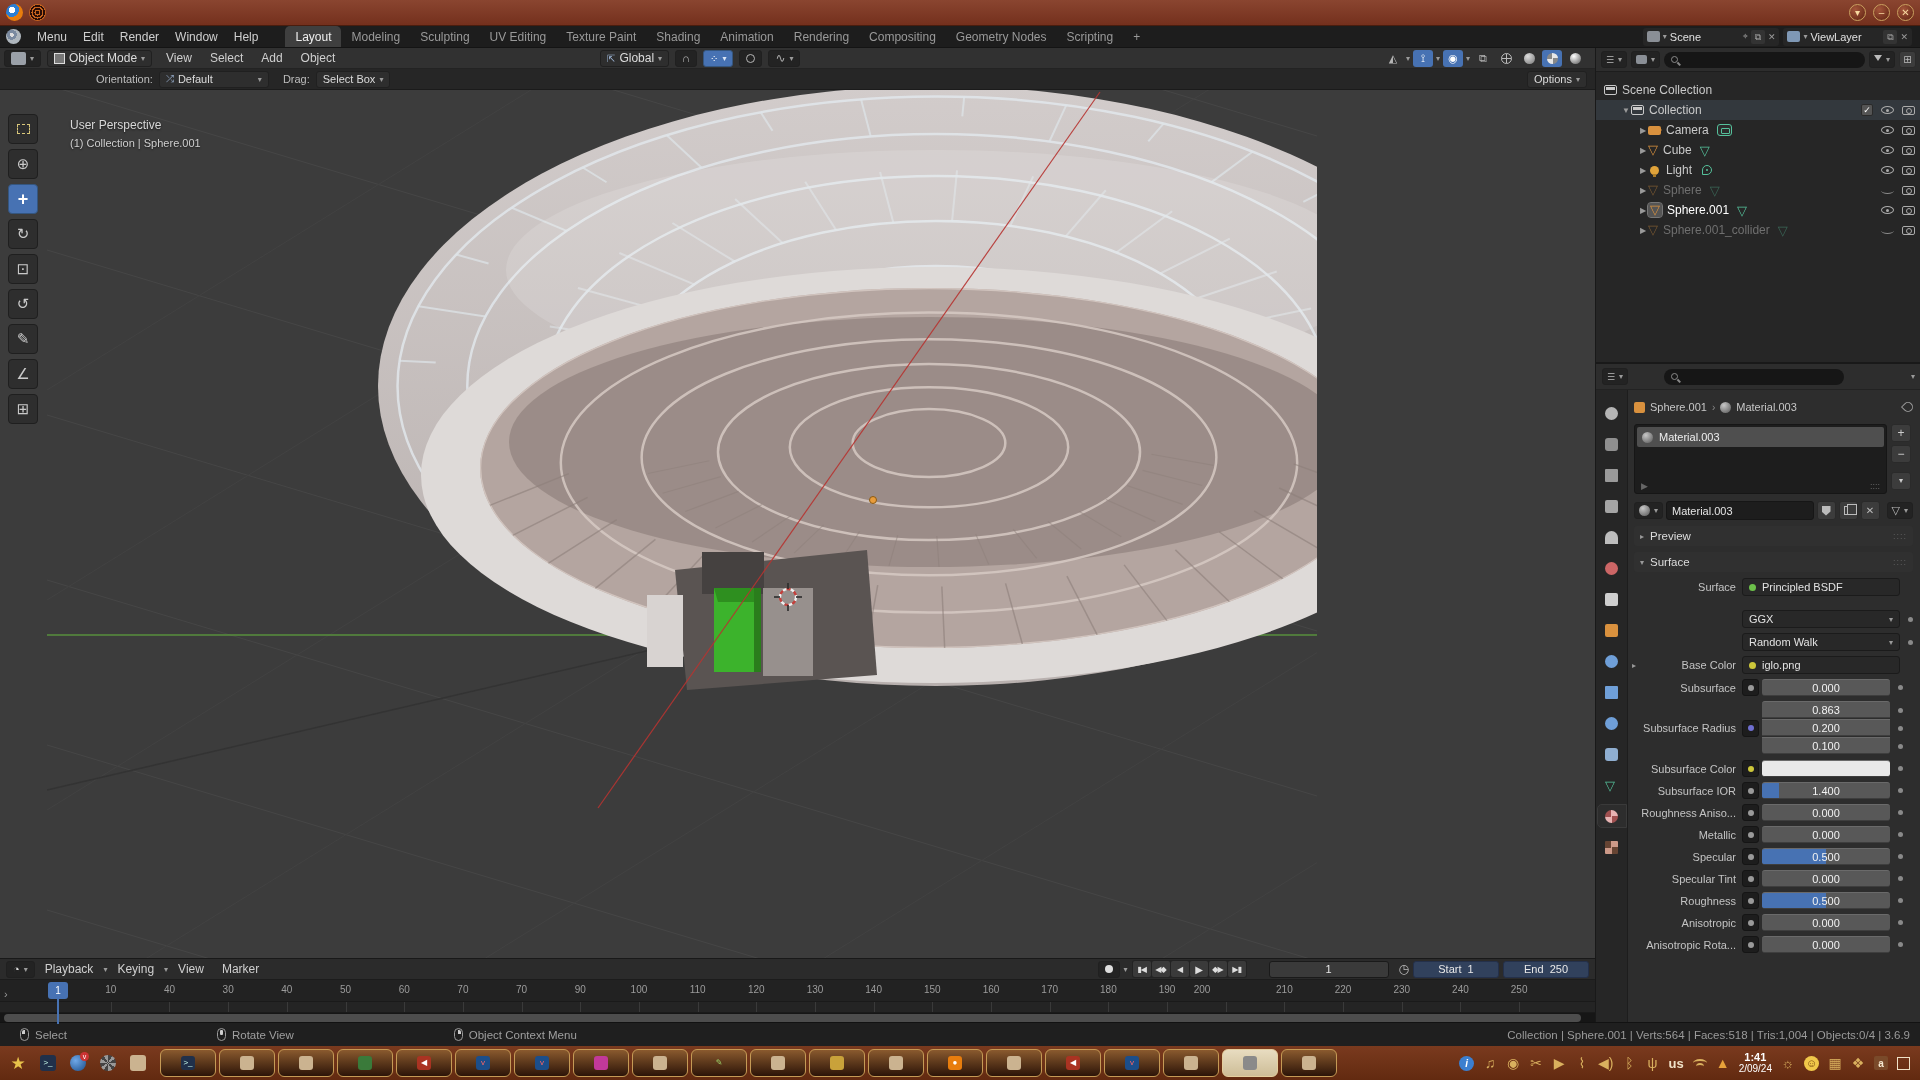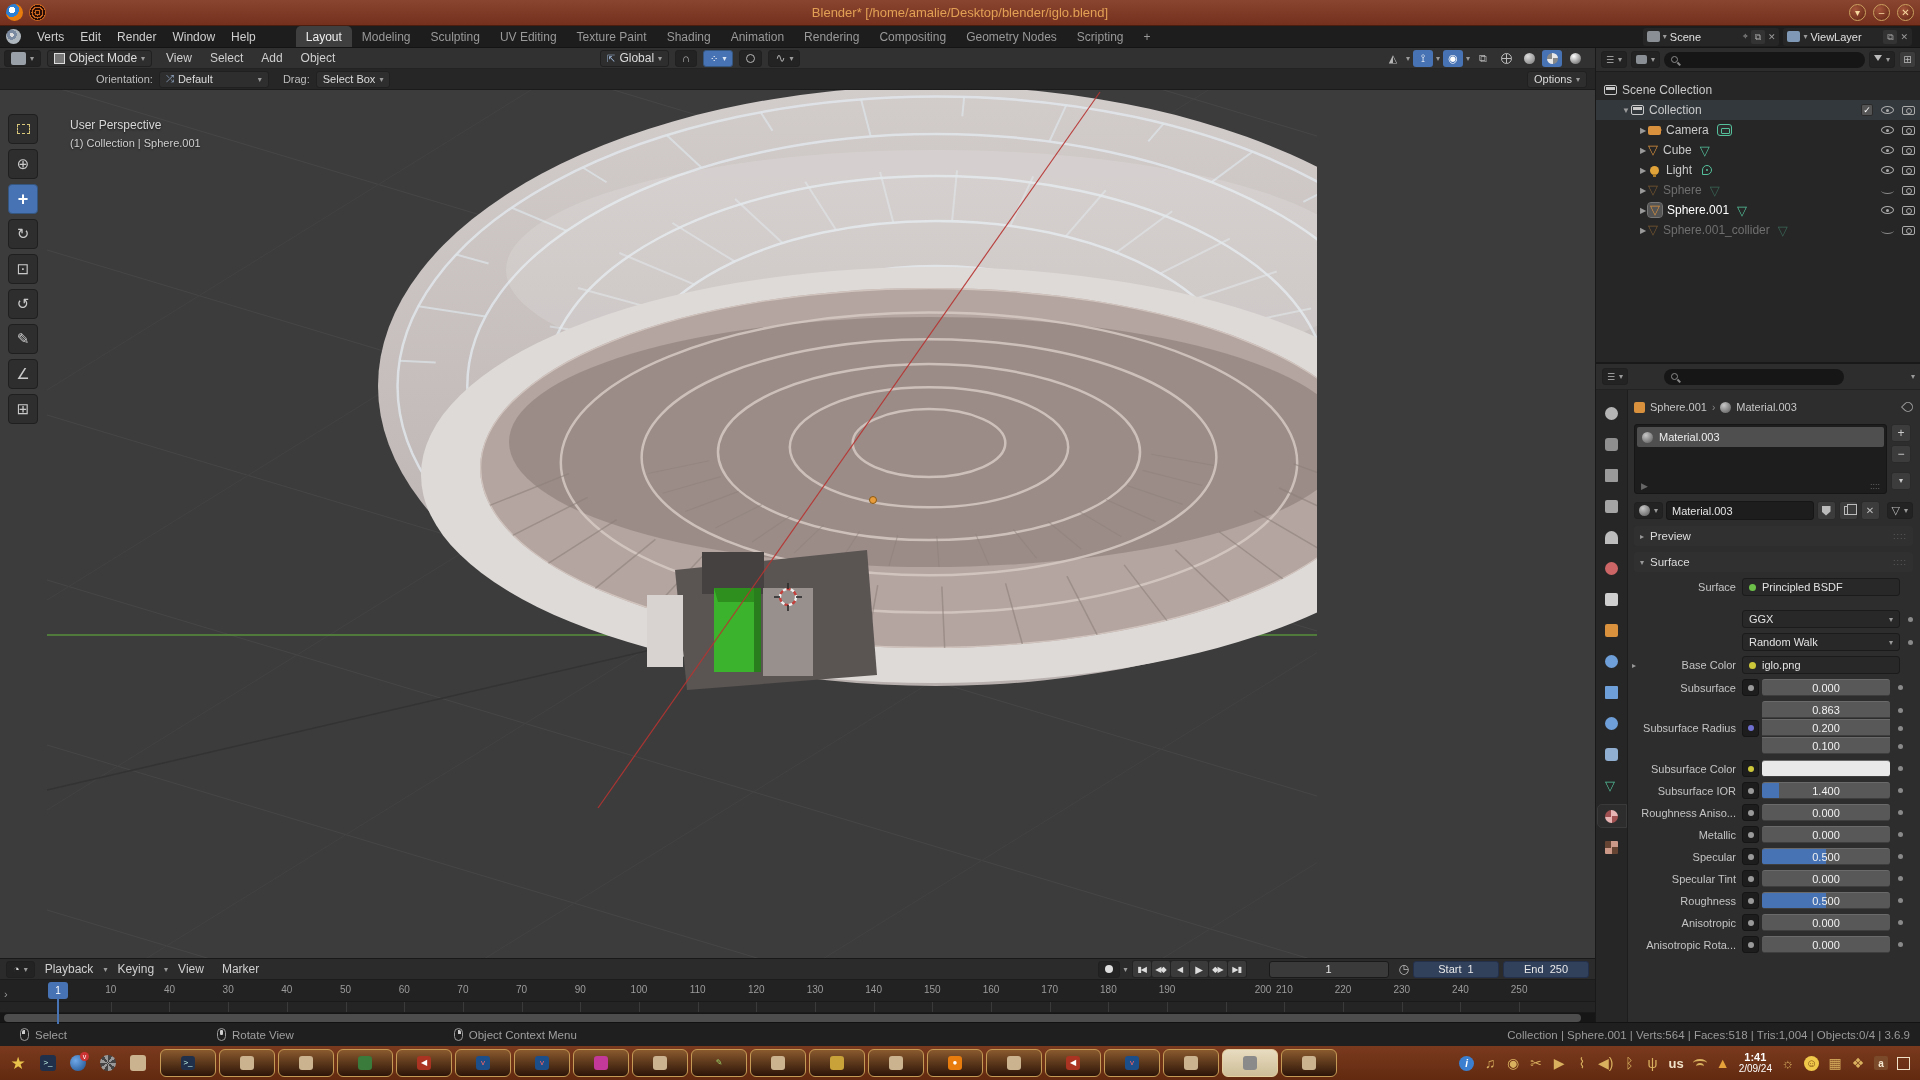--- a/index.html
+++ b/index.html
@@ -12,21 +12,21 @@
   .tb-title{position:absolute;left:0;right:0;text-align:center;color:#e2a055;font-size:13px;pointer-events:none;}
   .tb-logo{width:17px;height:17px;border-radius:50%;background:radial-gradient(circle at 35% 35%,#fff 0 3px,#2d7fd3 3px 7px,#e87d0d 7px);margin-right:6px;}
   .tb-spiral{width:17px;height:17px;border-radius:50%;background:repeating-radial-gradient(circle,#2a0d05 0 1.5px,#c8641e 1.5px 3px);margin-right:6px;}
   .winbtns{margin-left:auto;display:flex;gap:7px;z-index:2;}
   .winbtn{width:17px;height:17px;border-radius:50%;background:radial-gradient(circle at 35% 30%,#a4553a,#5d2212);border:1px solid #caa05f;
     color:#f7d9a0;font-size:10px;line-height:15px;text-align:center;}
   
   .menubar{position:absolute;left:0;top:26px;width:1920px;height:22px;background:#1d1d1d;display:flex;align-items:center;font-size:12px;border-bottom:1px solid #141414;}
   .mb-logo{width:15px;height:15px;border-radius:50%;margin:0 8px 0 6px;background:radial-gradient(circle at 38% 38%,#ddd 0 2px,#7a8aa0 2px 5px,#aeb6bd 5px);}
   .menu-item{padding:2px 8px;color:#cfcfcf;border-radius:3px;}
-  .ws-tabs{display:flex;margin-left:32px;height:100%;align-items:center;}
+  .ws-tabs{display:flex;margin-left:19px;height:100%;align-items:center;}
   .ws-tab{padding:3px 10px;color:#999;font-size:12px;border-radius:5px 5px 0 0;height:100%;display:flex;align-items:center;}
   .ws-tab.active{background:#3f3f3f;color:#efefef;}
   .mb-right{margin-left:auto;display:flex;align-items:center;gap:4px;margin-right:8px;}
   .sel-chip{display:flex;align-items:center;background:#262626;border-radius:3px;height:18px;padding:0 4px;gap:3px;}
   .sel-ic{width:13px;height:11px;background:#8a8f96;border-radius:2px;}
   .sel-name{font-size:11px;color:#e0e0e0;min-width:70px;}
   .mini{font-size:9px;color:#9a9a9a;}
   .mini-btn{width:14px;height:14px;border-radius:2px;background:#333;color:#aaa;font-size:9px;line-height:14px;text-align:center;}
   
   .vp-header{position:absolute;left:0;top:48px;width:1595px;height:21px;background:#313131;border-bottom:1px solid #232323;display:flex;align-items:center;font-size:12px;padding:0 4px;}
@@ -182,32 +182,31 @@
   .smiley{width:15px;height:15px;border-radius:50%;background:#f0c84a;color:#7a4a10;font-size:11px;line-height:14px;text-align:center;}
 </style>
 </head>
 <body>
 
 <div class="screen">
 
   <div class="titlebar">
     <div class="tb-logo"></div>
     <div class="tb-spiral"></div>
-    <div class="tb-title">Blender* [/home/amalie/Desktop/blender/iglo.blend]</div>
     <div class="winbtns">
       <div class="winbtn">▾</div>
       <div class="winbtn">–</div>
       <div class="winbtn">✕</div>
     </div>
   </div>
 
   <div class="menubar">
     <div class="mb-logo"></div>
     <div id="app-menus" style="display:flex">
-        <span class="menu-item">Verts</span>
+        <span class="menu-item">Menu</span>
         <span class="menu-item">Edit</span>
         <span class="menu-item">Render</span>
         <span class="menu-item">Window</span>
         <span class="menu-item">Help</span>
       </div>
     <div class="ws-tabs" id="workspaces">
         <span class="ws-tab active">Layout</span>
         <span class="ws-tab">Modeling</span>
         <span class="ws-tab">Sculpting</span>
         <span class="ws-tab">UV Editing</span>
@@ -575,21 +574,21 @@
         <span class="tl-num" style="left: 638.932px;">100</span>
         <span class="tl-num" style="left: 697.612px;">110</span>
         <span class="tl-num" style="left: 756.292px;">120</span>
         <span class="tl-num" style="left: 814.972px;">130</span>
         <span class="tl-num" style="left: 873.652px;">140</span>
         <span class="tl-num" style="left: 932.332px;">150</span>
         <span class="tl-num" style="left: 991.012px;">160</span>
         <span class="tl-num" style="left: 1049.69px;">170</span>
         <span class="tl-num" style="left: 1108.37px;">180</span>
         <span class="tl-num" style="left: 1167.05px;">190</span>
-        <span class="tl-num" style="left: 1263px;">200</span>
+        <span class="tl-num" style="left: 1202px;">200</span>
         <span class="tl-num" style="left: 1284.41px;">210</span>
         <span class="tl-num" style="left: 1343.09px;">220</span>
         <span class="tl-num" style="left: 1401.77px;">230</span>
         <span class="tl-num" style="left: 1460.45px;">240</span>
         <span class="tl-num" style="left: 1519.13px;">250</span>
         <div class="playhead" style="left: 57px; top: 18px; height: 26px; z-index: 3;"></div>
       </div>
     <div class="tl-ticks" id="tl-ticks">
         <span class="tick" style="left: 58px;"></span>
         <span class="tick" style="left: 110.812px;"></span>

